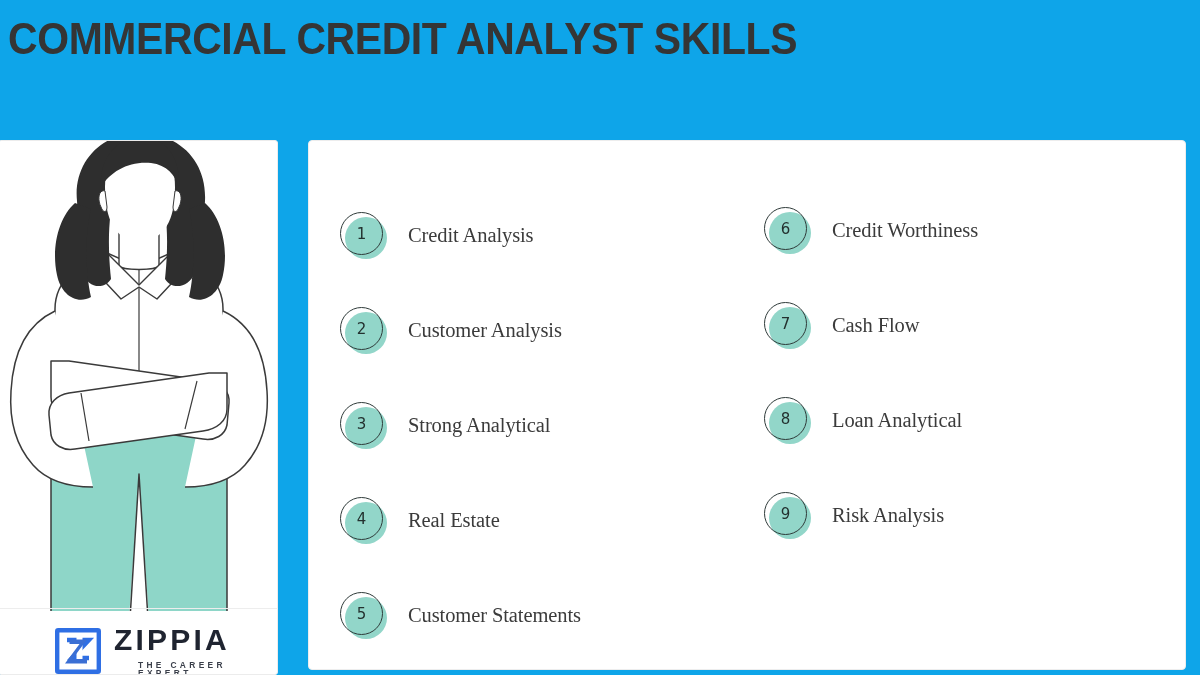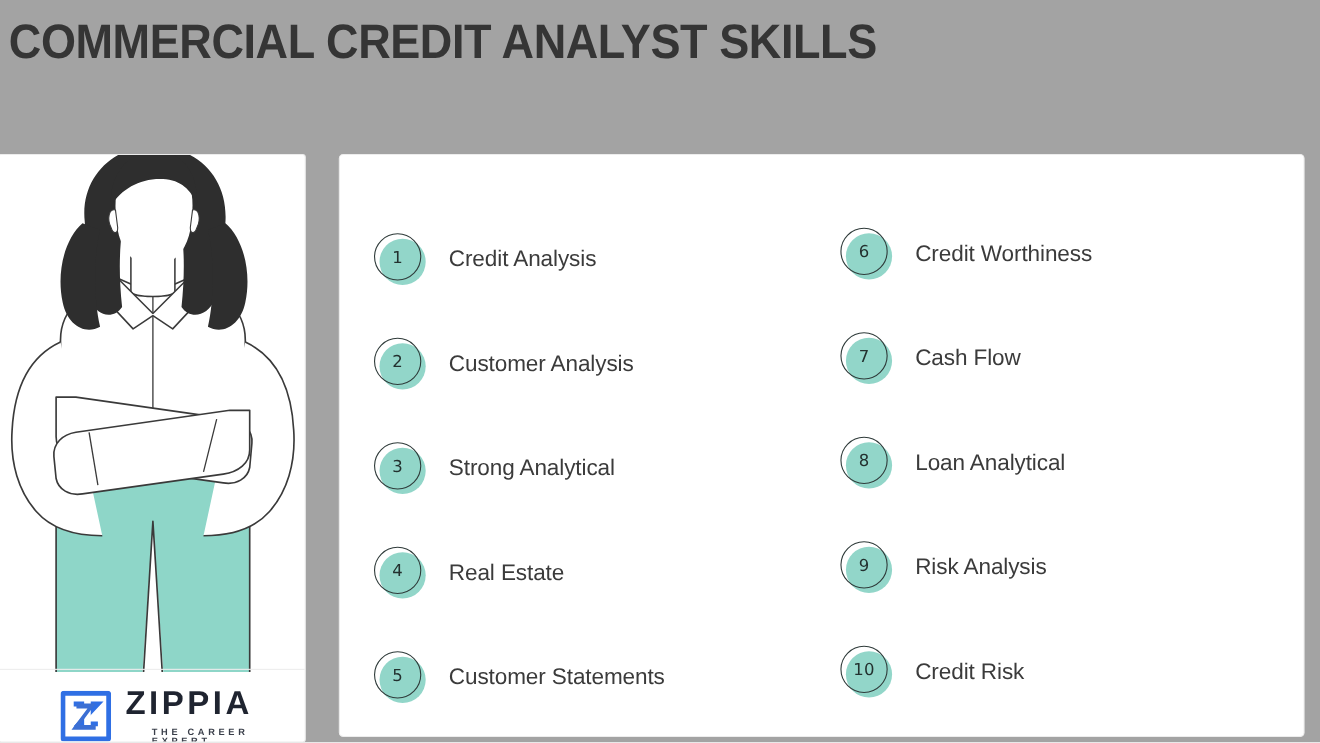--- a/index.html
+++ b/index.html
@@ -9,21 +9,21 @@
     height: 675px;
     background: #ffffff;
     font-family: "Liberation Sans", "DejaVu Sans", sans-serif;
     overflow: hidden;
   }
 
   .page {
     position: relative;
     width: 1200px;
     height: 675px;
-    background: #a3a3a3;
+    background: #0ea5e9;
   }
 
   
   .page-title {
     position: absolute;
     left: 8px;
     top: 14px;
     font-family: "Liberation Sans", "DejaVu Sans", sans-serif;
     font-size: 44px;
     font-weight: 700;
@@ -182,21 +182,21 @@
     align-items: center;
     justify-content: center;
     font-family: "DejaVu Sans", "Liberation Sans", sans-serif;
     font-size: 15px;
     font-weight: 400;
     color: #23312f;
     letter-spacing: 0.2px;
   }
 
   .skill-label {
-    font-family: Liberation Sans, sans-serif;
+    font-family: Liberation Serif, serif;
     font-size: 20.5px;
     font-weight: 400;
     color: #3b3b3b;
     letter-spacing: -0.1px;
     white-space: nowrap;
   }
 </style>
 </head>
 <body>
 
@@ -356,26 +356,18 @@
 
         <div class="skill-item">
           <div class="badge">
             <div class="badge-fill"></div>
             <div class="badge-ring"></div>
             <div class="badge-num">9</div>
           </div>
           <div class="skill-label">Risk Analysis</div>
         </div>
 
-        <div class="skill-item">
-          <div class="badge">
-            <div class="badge-fill"></div>
-            <div class="badge-ring"></div>
-            <div class="badge-num">10</div>
-          </div>
-          <div class="skill-label">Credit Risk</div>
-        </div>
       </div>
 
     </div>
   </div>
 
 </div>
 
 </body></html>

